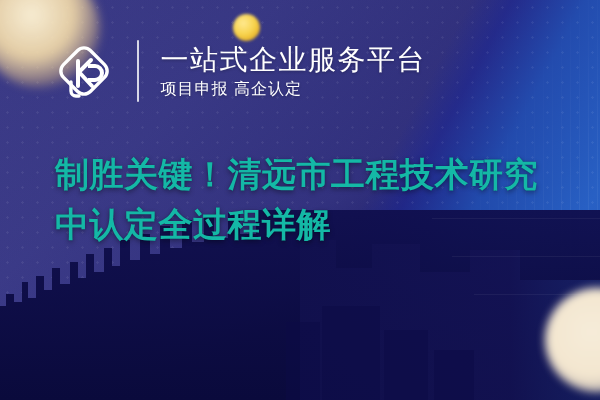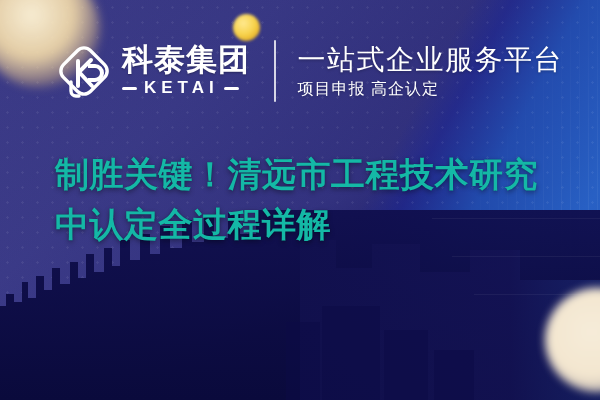--- a/index.html
+++ b/index.html
@@ -184,28 +184,20 @@
         <svg viewBox="0 0 58 58">
           <g transform="rotate(45 29 29)">
             <rect x="10" y="10" width="38" height="38" rx="9" ry="9" fill="none" stroke="#ffffff" stroke-width="3.4"></rect>
           </g>
           <path d="M16 40 L16 49 A5 5 0 0 0 21 54 L24 54" fill="none" stroke="#ffffff" stroke-width="3.4" stroke-linecap="round"></path>
           <path d="M23 19 L23 44" fill="none" stroke="#ffffff" stroke-width="4" stroke-linecap="round"></path>
           <path d="M36 18 L24 30 L37 44" fill="none" stroke="#ffffff" stroke-width="4" stroke-linecap="round" stroke-linejoin="round"></path>
           <path d="M33 24 L40 24 A7 7 0 0 1 40 38 L33 38" fill="none" stroke="#ffffff" stroke-width="4" stroke-linejoin="round"></path>
         </svg>
       </div>
-      <div class="logo-words">
-        <div class="logo-cn">科泰集团</div>
-        <div class="logo-en-row">
-          <span class="logo-dash l"></span>
-          <span class="logo-en">KETAI</span>
-          <span class="logo-dash r"></span>
-        </div>
-      </div>
     </div>
 
     <div class="divider"></div>
 
     <div class="tagline">
       <div class="tagline-main">一站式企业服务平台</div>
       <div class="tagline-sub">项目申报 高企认定</div>
     </div>
   </div>
 

